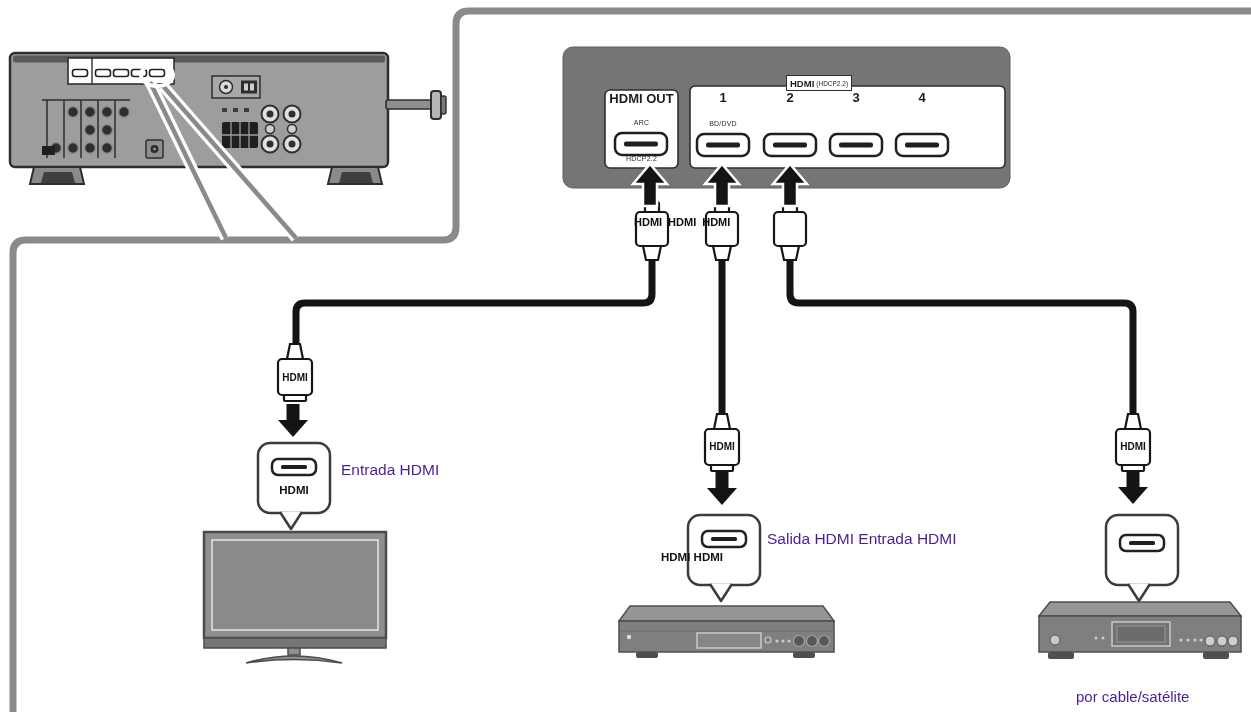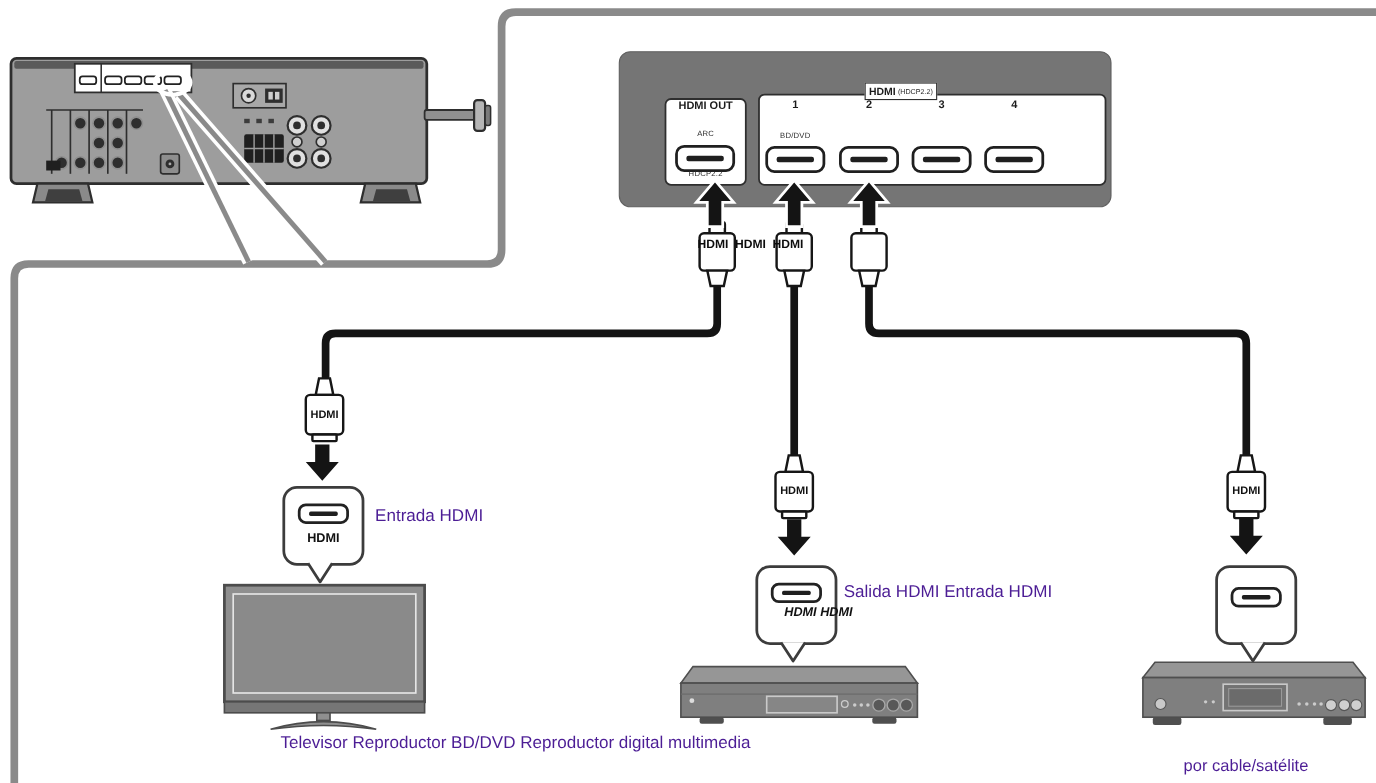--- a/index.html
+++ b/index.html
@@ -4,21 +4,21 @@
 <style>
   html,body{margin:0;padding:0;background:#ffffff;}
   #stage{
     position:relative;width:1251px;height:712px;background:#ffffff;overflow:hidden;
     font-family:"Liberation Sans",sans-serif;
   }
   #art{position:absolute;left:0;top:0;}
   .lbl{position:absolute;color:#242424;font-family:"Liberation Sans",sans-serif;white-space:nowrap;}
   .ctr{text-align:center;}
   .tiny{font-size:7px;letter-spacing:.2px;color:#2a2a2a;}
-  .small{font-size:10px;font-weight:bold;color:#1c1c1c;}
+  .small{font-size:13px;font-weight:bold;color:#1c1c1c;}
   .plug-lbl{font-size:10px;font-weight:bold;color:#111;}
   .badge-lbl{font-size:11.5px;font-weight:bold;color:#111;}
   .caption{font-size:15.5px;color:#4c1d95;}
   .cable-lbls{display:inline-flex;gap:6px;font-size:11px;font-weight:bold;color:#0d0d0d;}
   .hdmi-tag{
     background:#fff;border:1.2px solid #2e2e2e;padding:0 3px;height:14px;
     display:flex;align-items:center;gap:2px;
   }
   .hdmi-tag .main{font-size:9.5px;font-weight:bold;color:#1c1c1c;}
   .hdmi-tag .sub{font-size:6.5px;color:#2a2a2a;}
@@ -273,21 +273,20 @@
     <span>HDMI</span>
     <span>HDMI</span>
     <span>HDMI</span>
   </div>
 
   <div class="lbl plug-lbl ctr" style="left:275px;top:372px;width:40px;">HDMI</div>
   <div class="lbl plug-lbl ctr" style="left:702px;top:441px;width:40px;">HDMI</div>
   <div class="lbl plug-lbl ctr" style="left:1113px;top:441px;width:40px;">HDMI</div>
 
   <div class="lbl badge-lbl ctr" style="left:264px;top:484px;width:60px;">HDMI</div>
-  <div class="lbl badge-lbl" style="left:713px;top:551px;font-style:italic;">HDMI HDMI</div>
+  <div class="lbl badge-lbl" style="left:661px;top:551px;">HDMI HDMI</div>
 
   <div class="lbl caption" style="left:341px;top:461px;">Entrada HDMI</div>
   <div class="lbl caption" style="left:767px;top:530px;">Salida HDMI Entrada HDMI</div>
 
-  <div class="lbl caption" style="left:255px;top:667px;">Televisor Reproductor BD/DVD Reproductor digital multimedia</div>
   <div class="lbl caption" style="left:1076px;top:688px;font-size:15px;text-align:center;">por cable/satélite</div>
 
 </div>
 
 </body></html>

